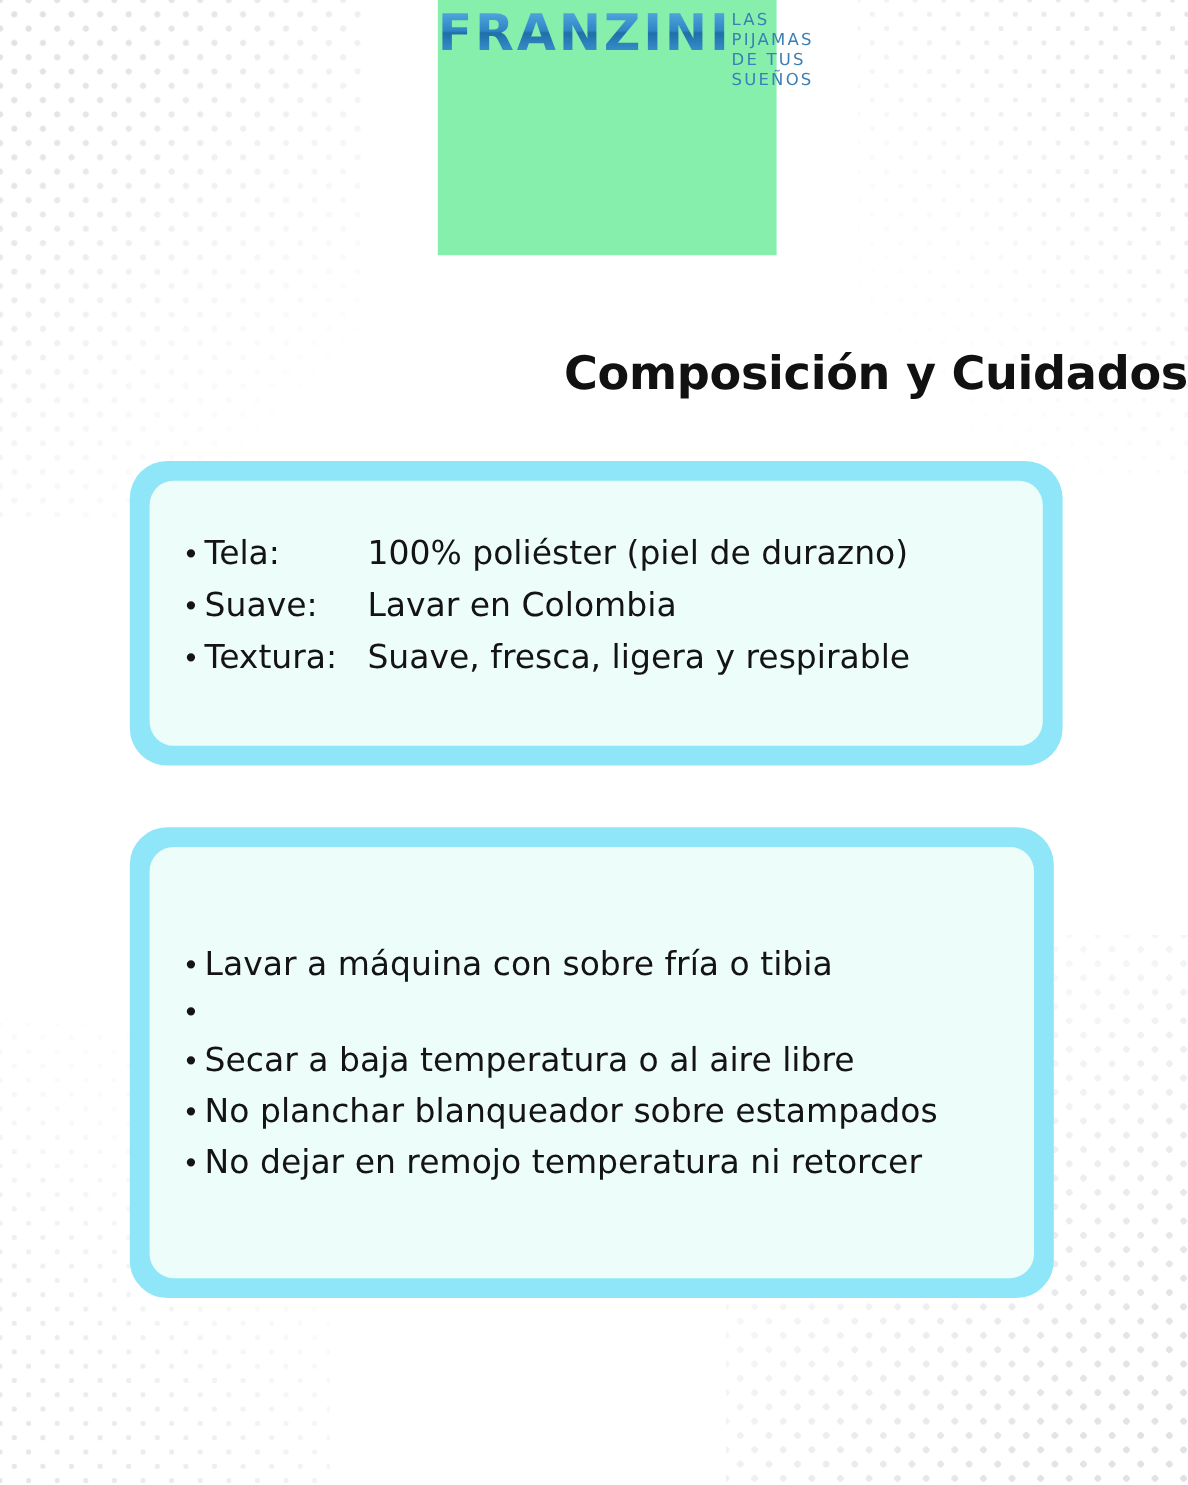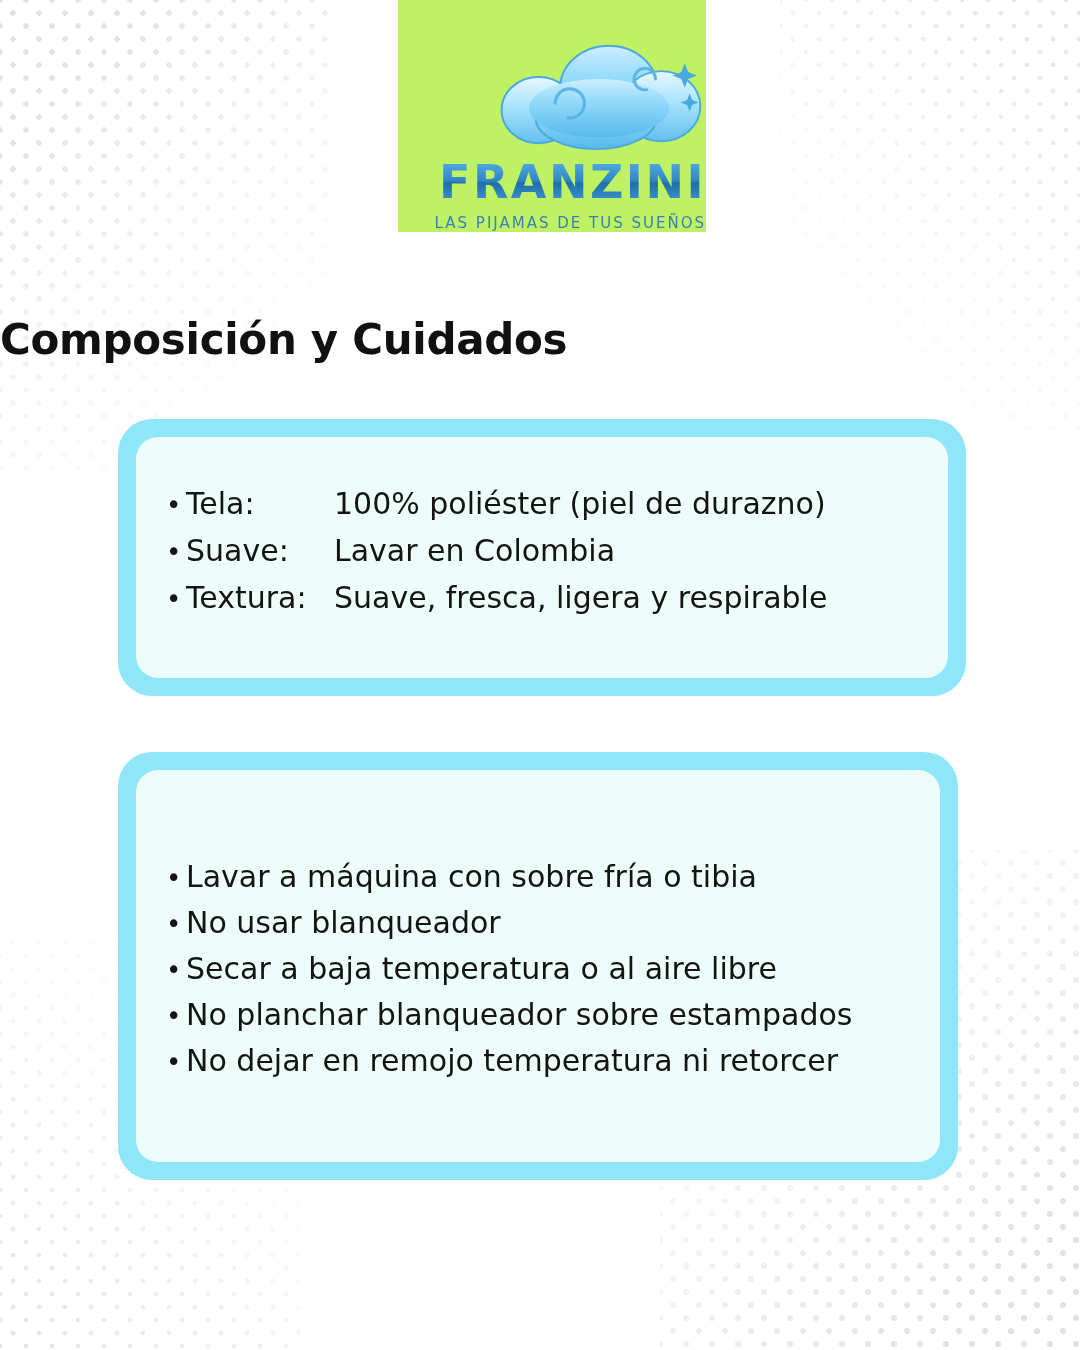--- a/index.html
+++ b/index.html
@@ -55,24 +55,24 @@
     background-position:0 0, 13px 13px;
     -webkit-mask-image:linear-gradient(315deg, rgba(0,0,0,1) 0%, rgba(0,0,0,.9) 20%, rgba(0,0,0,.4) 52%, rgba(0,0,0,0) 85%);
     mask-image:linear-gradient(315deg, rgba(0,0,0,1) 0%, rgba(0,0,0,.9) 20%, rgba(0,0,0,.4) 52%, rgba(0,0,0,0) 85%);
   }
 
   
   .logo-wrap {
     position:absolute;
     left:398px; top:0px;
     width:308px; height:232px;
-    background:#bef264;
+    background:#86efac;
     display:flex;
-    flex-direction:column;
-    align-items:flex-end;
+    flex-direction:row;
+    align-items:flex-start;
   }
   .cloud-svg { display:block; margin-top:38px; }
   .brand-name {
     font-family:"DejaVu Sans", sans-serif;
     font-weight:bold;
     font-size:46px;
     letter-spacing:2.5px;
     color:#2f8ccc;
     line-height:1;
     margin-top:6px;
@@ -88,21 +88,21 @@
     letter-spacing:2.0px;
     color:#3a7fb5;
     margin-top:9px;
   }
 
   
   .page-title {
     position:absolute;
     left:0; top:315px;
     width:1080px;
-    text-align:left;
+    text-align:right;
     font-family:"DejaVu Sans", sans-serif;
     font-weight:bold;
     font-size:42px;
     color:#111111;
     letter-spacing:-0.3px;
   }
 
   
   .card {
     position:absolute;
@@ -217,21 +217,20 @@
 
 <div class="card" id="card-care">
   <div class="card-inner">
     <ul class="list" id="care-list">
       <li class="li">
         <span class="bullet">•</span>
         <span class="li-value">Lavar a máquina con sobre fría o tibia</span>
       </li>
       <li class="li">
         <span class="bullet">•</span>
-        <span class="li-value">No usar blanqueador</span>
       </li>
       <li class="li">
         <span class="bullet">•</span>
         <span class="li-value">Secar a baja temperatura o al aire libre</span>
       </li>
       <li class="li">
         <span class="bullet">•</span>
         <span class="li-value">No planchar blanqueador sobre estampados</span>
       </li>
       <li class="li">

